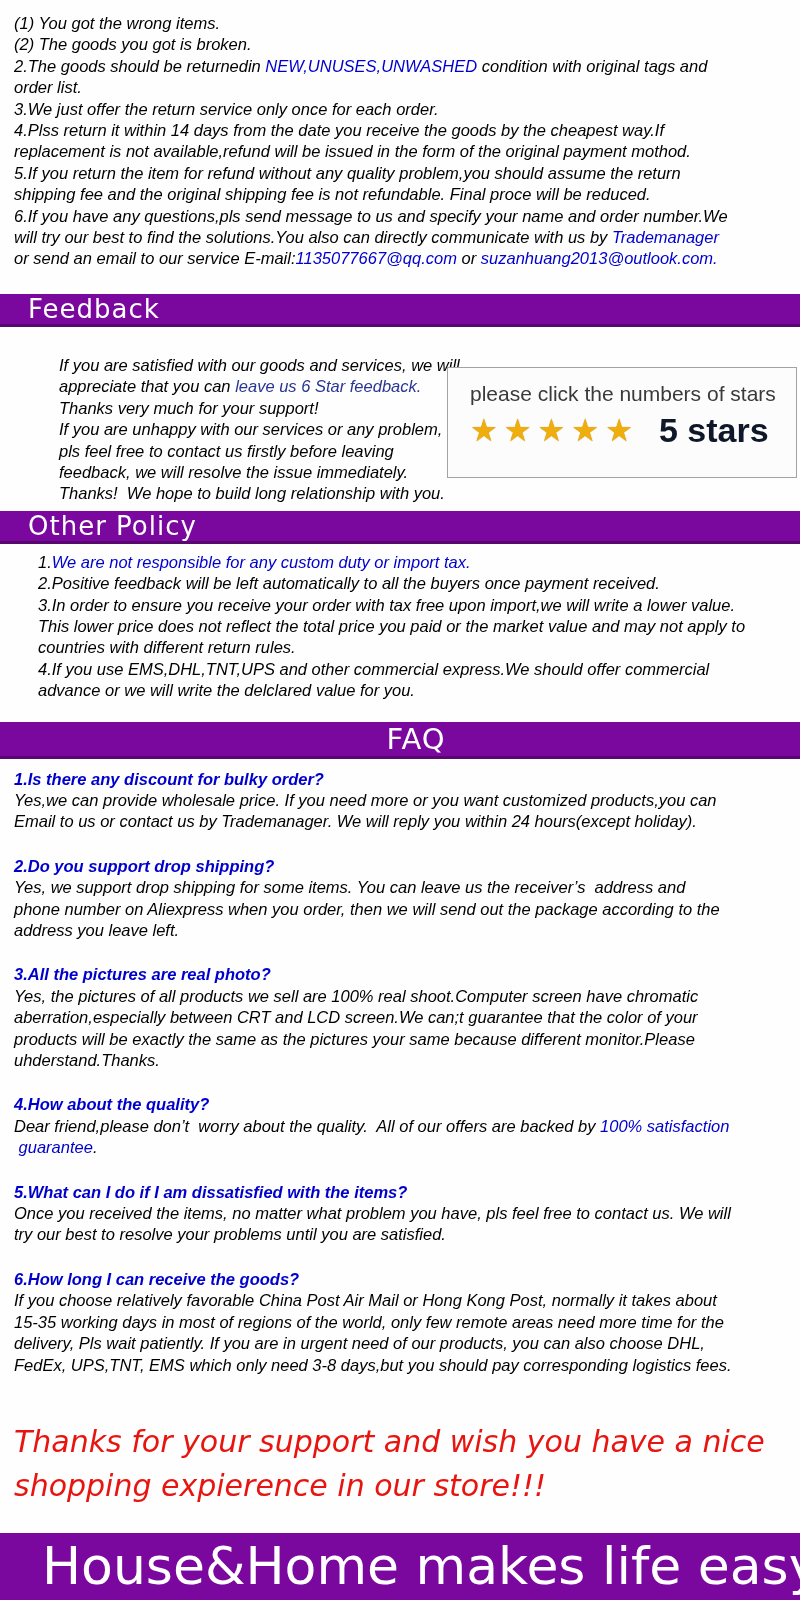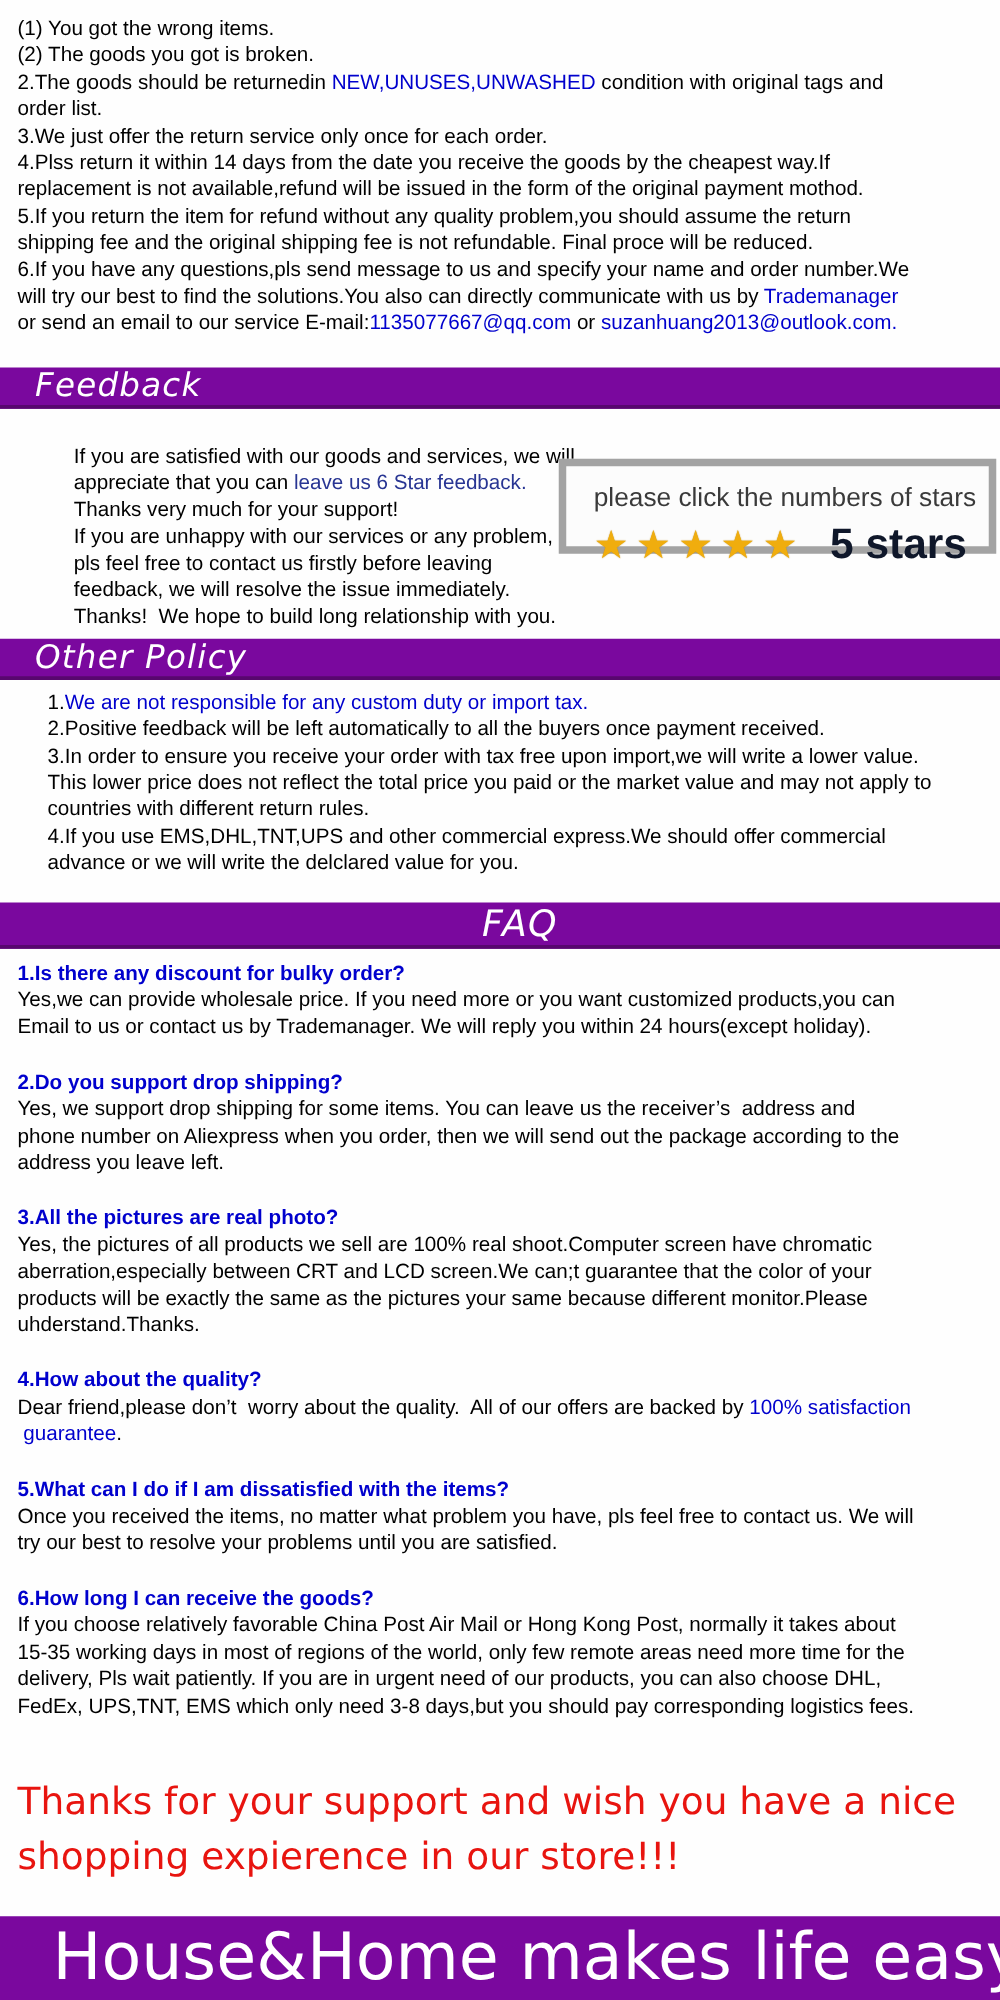--- a/index.html
+++ b/index.html
@@ -1,47 +1,46 @@
 <!DOCTYPE html>
 <html style="--purple: #7a089e; --purple-dark: #58076f; --blue: #0000cd; --navy: #283593; --red: #e8140f; --gold: #f0ad0e;"><head>
 <meta charset="utf-8">
 <style>
   html,body { margin:0; padding:0; background:#ffffff; }
   body { font-family:"Liberation Sans", sans-serif; color:#000; }
   .page { position:relative; width:800px; height:1600px; overflow:hidden; background:#fefefe; margin:0; }
 
   .textblock { padding-left:14px; padding-right:4px; font-size:16.5px; line-height:21.4px; }
-  .line { white-space:nowrap; }
+  .line { white-space:nowrap;font-style:italic; }
 
   .seg-blue { color:var(--blue); }
   .seg-navy { color:var(--navy); }
   .seg-q    { color:var(--blue); font-weight:bold; }
 
   .banner {
     background:var(--purple);
     border-bottom:3px solid var(--purple-dark);
     color:#fff;
     font-family:"DejaVu Sans", sans-serif;
     font-size:26px; line-height:30px; height:30px;
     padding-left:28px;
     letter-spacing:1px;
-    font-style:italic;
   }
   .banner-feedback { margin-top:24px; }
   .banner-other    { margin-top:6px; }
   .banner-faq      { margin-top:20px; padding-left:32px; font-size:29px; line-height:34px; height:34px;text-align:center; }
 
   .top-block { padding-top:13px; }
 
   .feedback-section { position:relative; padding-top:28px;padding-left:45px; }
   .feedback-text { width:450px; }
 
   .stars-box {
-    position:absolute; top:40px; left:447px; right:3px; height:76px;
-    background:#fcfcfc; border:6px solid #a3a3a3;
+    position:absolute; top:40px; left:447px; right:3px; height:111px;
+    background:#fcfcfc; border:1px solid #a3a3a3;
     box-sizing:border-box;
     padding:14px 0 0 22px;
   }
   .stars-caption { font-size:21px; color:#3a3a3a; margin:0; }
   .stars-row { margin-top:9px; display:flex; align-items:center; }
   .star-glyphs {
     color:var(--gold); font-size:31px; letter-spacing:6px; line-height:31px;
     text-shadow:0 0 1px #b8860b;
   }
   .stars-label { font-size:34px; font-weight:bold; color:#0f172a; margin-left:20px; line-height:31px; }

